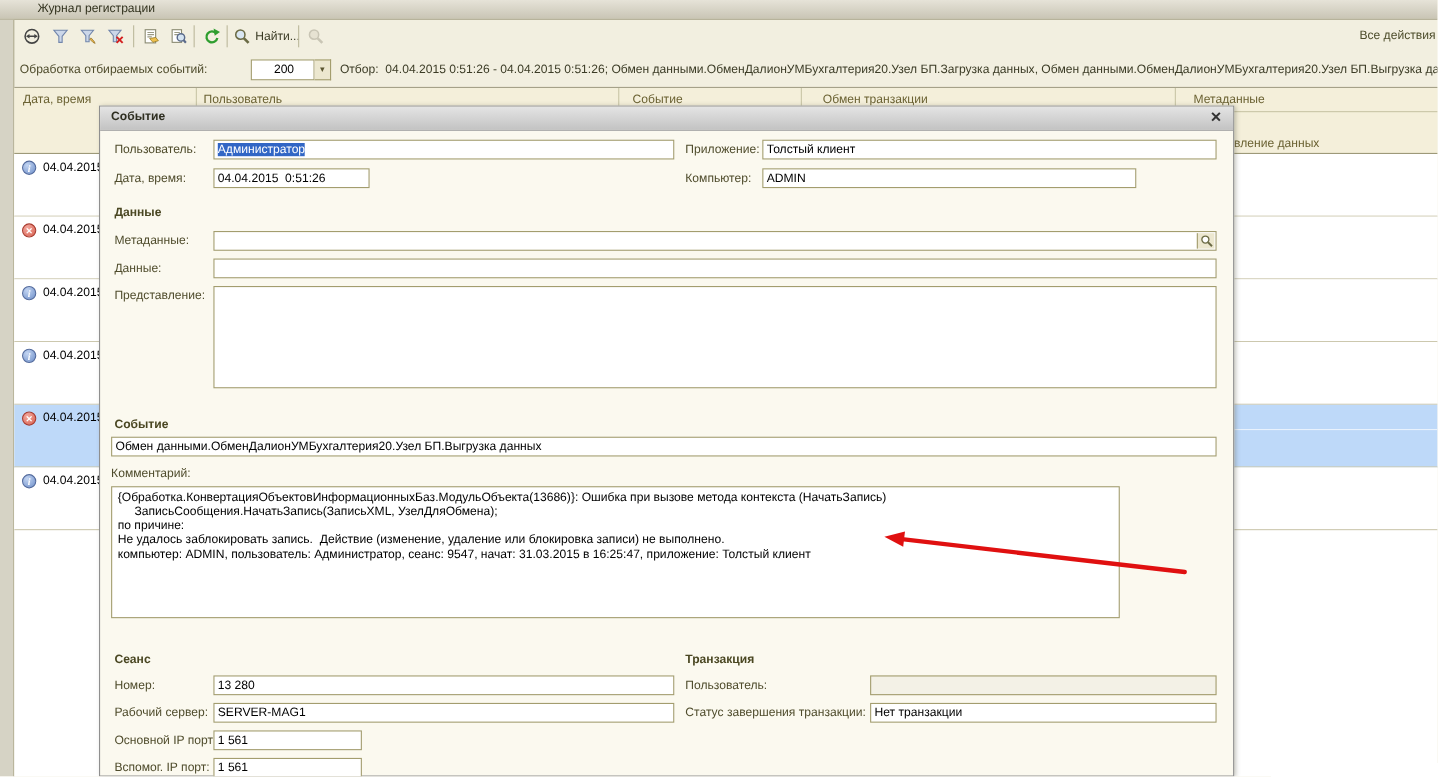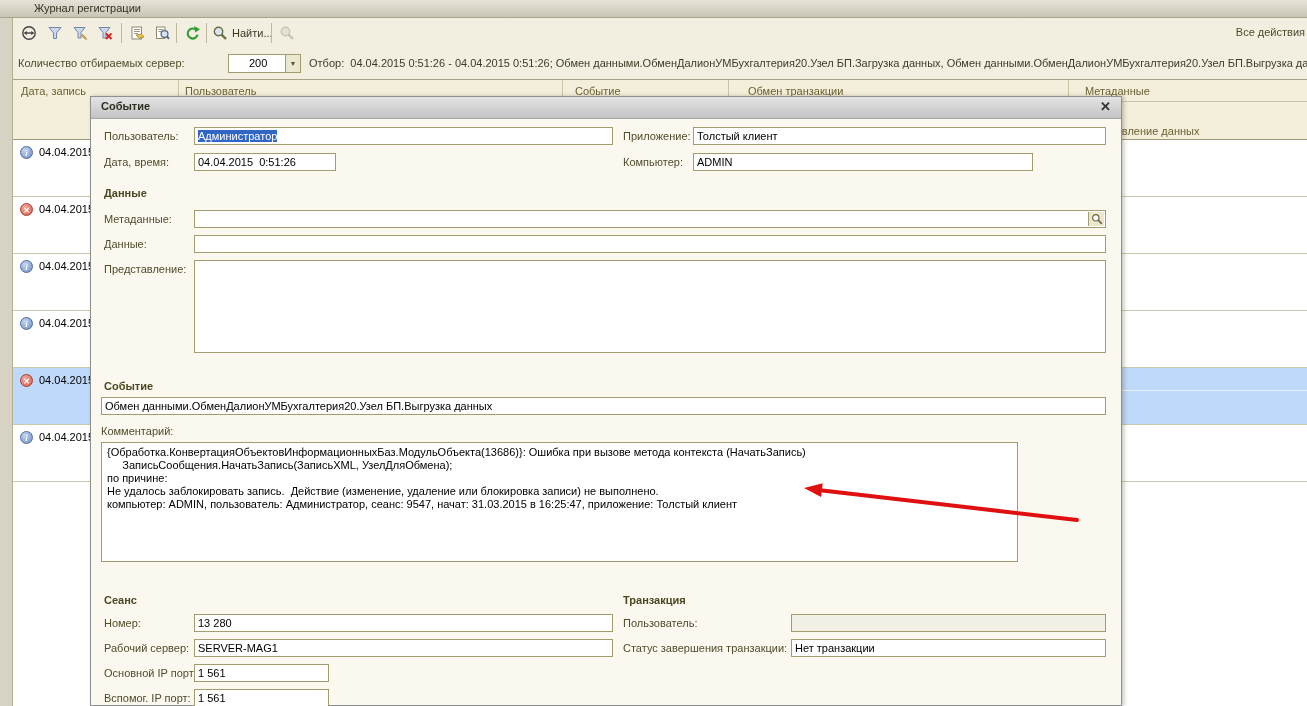--- a/index.html
+++ b/index.html
@@ -145,28 +145,28 @@
     <span class="tbtn" style="left:263px">
       <svg width="16" height="16" opacity="0.55">
         <circle cx="6.5" cy="6.5" r="4.2" fill="#ddd9c8" stroke="#a8a492" stroke-width="1.4"></circle>
         <line x1="9.6" y1="9.6" x2="14" y2="14" stroke="#a8a492" stroke-width="2.4"></line>
       </svg>
     </span>
     <span class="all-actions">Все действия</span>
   </div>
 
   <div class="filter-row">
-    <span class="f-label">Количество отбираемых сервер:</span>
+    <span class="f-label">Обработка отбираемых событий:</span>
     <span class="count-box">200</span>
     <span class="count-drop">▼</span>
     <span class="sel-text">Отбор:  04.04.2015 0:51:26 - 04.04.2015 0:51:26; Обмен данными.ОбменДалионУМБухгалтерия20.Узел БП.Загрузка данных, Обмен данными.ОбменДалионУМБухгалтерия20.Узел БП.Выгрузка данных</span>
   </div>
 
   <div class="thead">
-    <span class="th" style="left:8px">Дата, запись</span>
+    <span class="th" style="left:8px">Дата, время</span>
     <span class="th" style="left:172px">Пользователь</span>
     <span class="th" style="left:562px">Событие</span>
     <span class="th" style="left:735px">Обмен транзакции</span>
     <span class="th" style="left:1072px">Метаданные</span>
     <span class="th-vline" style="left:165px"></span>
     <span class="th-vline" style="left:549px"></span>
     <span class="th-vline" style="left:715px"></span>
     <span class="th-vline" style="left:1055px"></span>
     <span class="th-subline"></span>
     <span class="th-sub">Представление данных</span>

